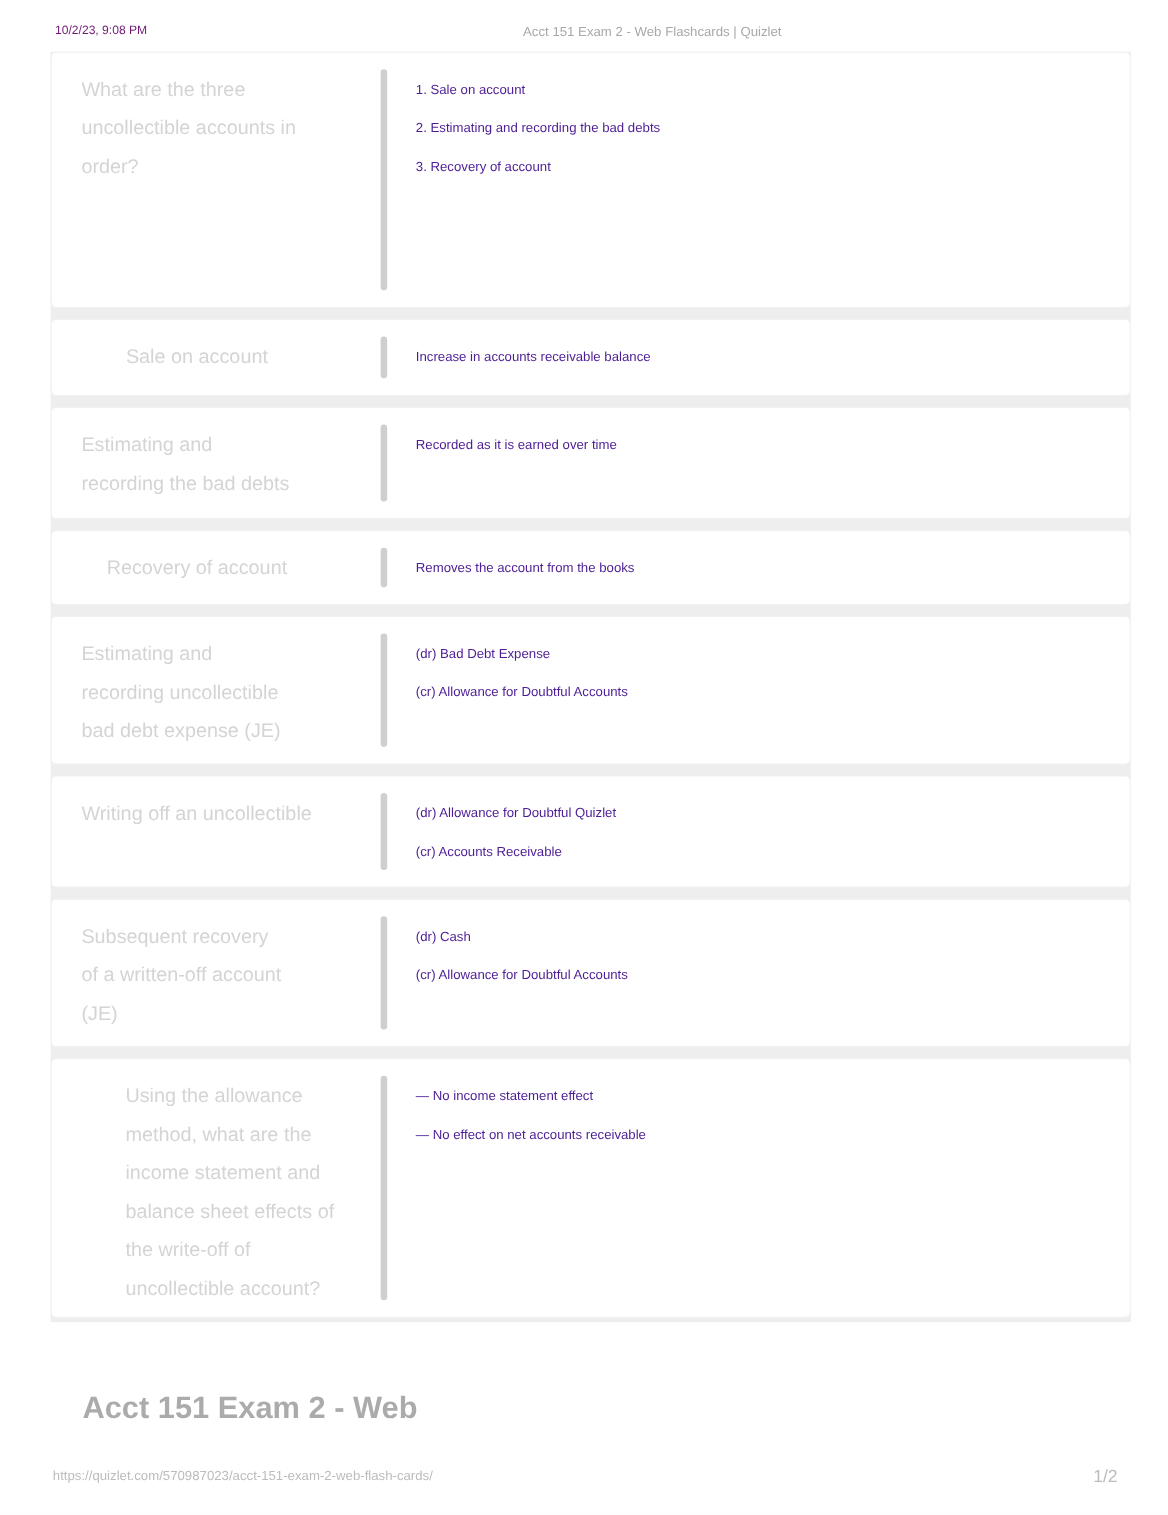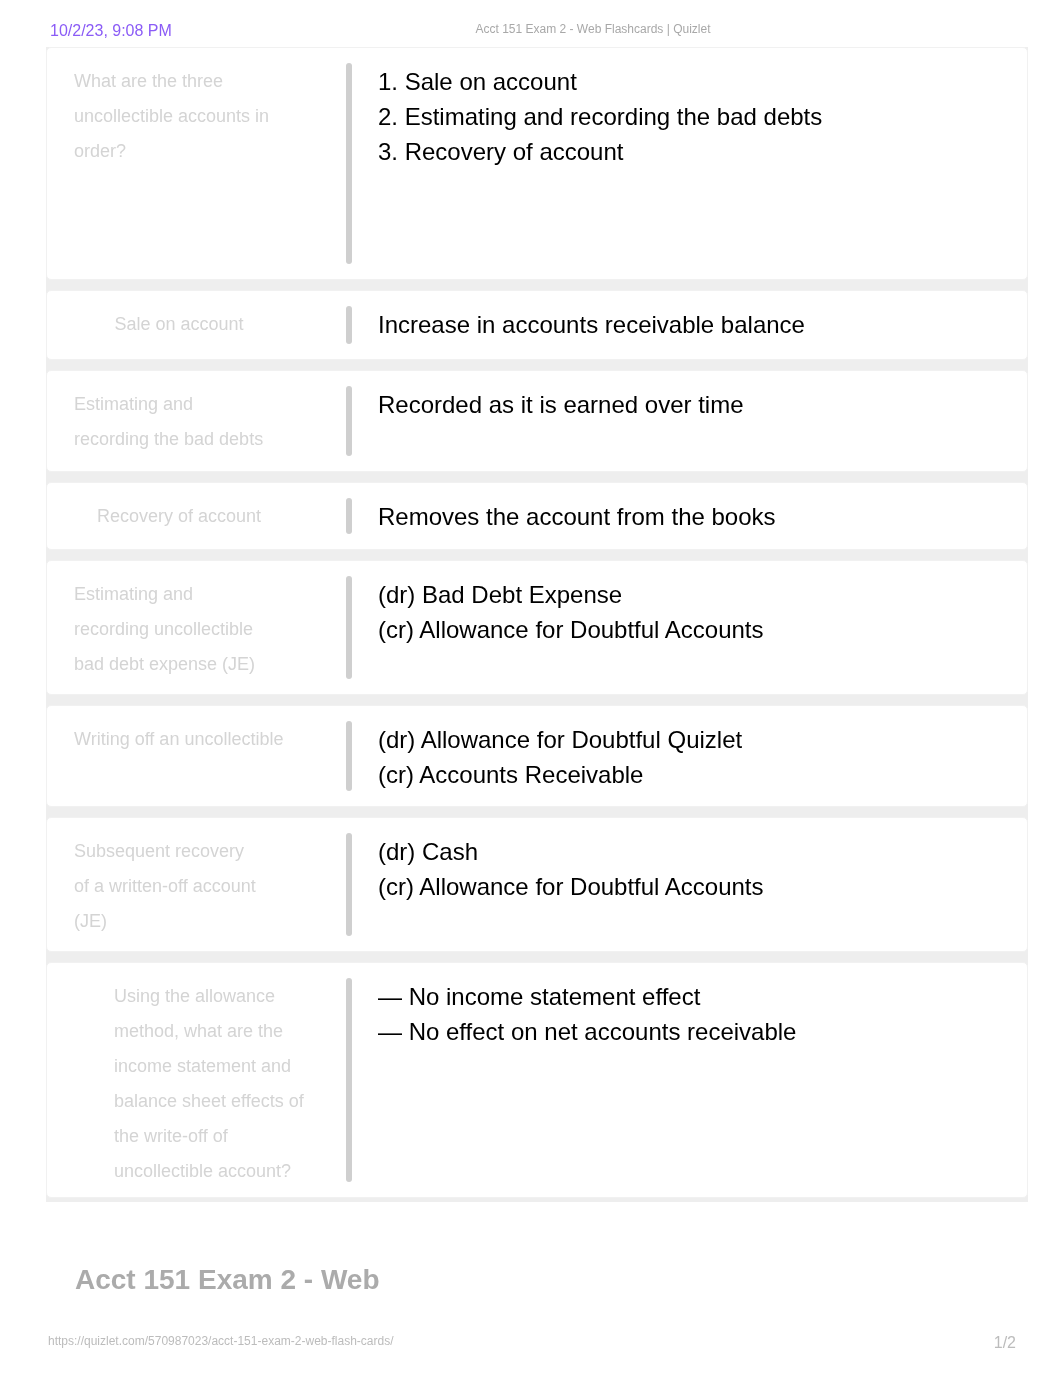--- a/index.html
+++ b/index.html
@@ -2,35 +2,35 @@
 <html><head>
 <meta charset="utf-8">
 <style>
   html,body{margin:0;padding:0;}
   body{width:1062px;height:1377px;background:#ffffff;
        font-family:"Liberation Sans",sans-serif;}
   .page{position:relative;width:1062px;height:1377px;overflow:hidden;background:#fff;}
 
   
   .print-header{position:absolute;left:0;top:0;width:1062px;height:46px;}
-  .ph-left{position:absolute;left:50px;top:22px;font-size:16px;color:#8b5cf6;}
+  .ph-left{position:absolute;left:50px;top:22px;font-size:11px;color:#701a75;}
   .ph-center{position:absolute;left:0;width:1186px;top:22px;text-align:center;font-size:12px;color:#a8a8a8;}
 
   
   .cards{position:absolute;left:46px;top:47px;width:982px;background:#eeeeee;}
   .card{display:flex;align-items:stretch;background:#fff;border:1px solid #f1f1f1;
         border-radius:5px;margin-bottom:10px;box-sizing:border-box;}
   .card:last-child{margin-bottom:4px;}
   .term{width:299px;box-sizing:border-box;padding:16px 26px 13px 27px;
         font-size:18px;color:#d4d4d4;}
   .dividerwrap{width:6px;flex:0 0 6px;display:flex;align-items:stretch;
                padding:15px 0;box-sizing:border-box;}
   .divider{width:6px;background:#cfcfcf;border-radius:3px;flex:1;}
   .def{flex:1;box-sizing:border-box;padding:16px 28px 13px 26px;
-       font-size:24px;color:#000000;}
+       font-size:12px;color:#4c1d95;}
   .tinner{width:210px;}
   .ln{height:35px;line-height:35px;white-space:nowrap;}
 
   
   .footer-title{position:absolute;left:75px;top:1264px;font-size:28px;font-weight:bold;
                 color:#ababab;letter-spacing:0px;}
   .pf-left{position:absolute;left:48px;top:1334px;font-size:12px;color:#bcbcbc;}
   .pf-right{position:absolute;right:46px;top:1334px;font-size:16px;color:#bcbcbc;}
 </style>
 </head>

